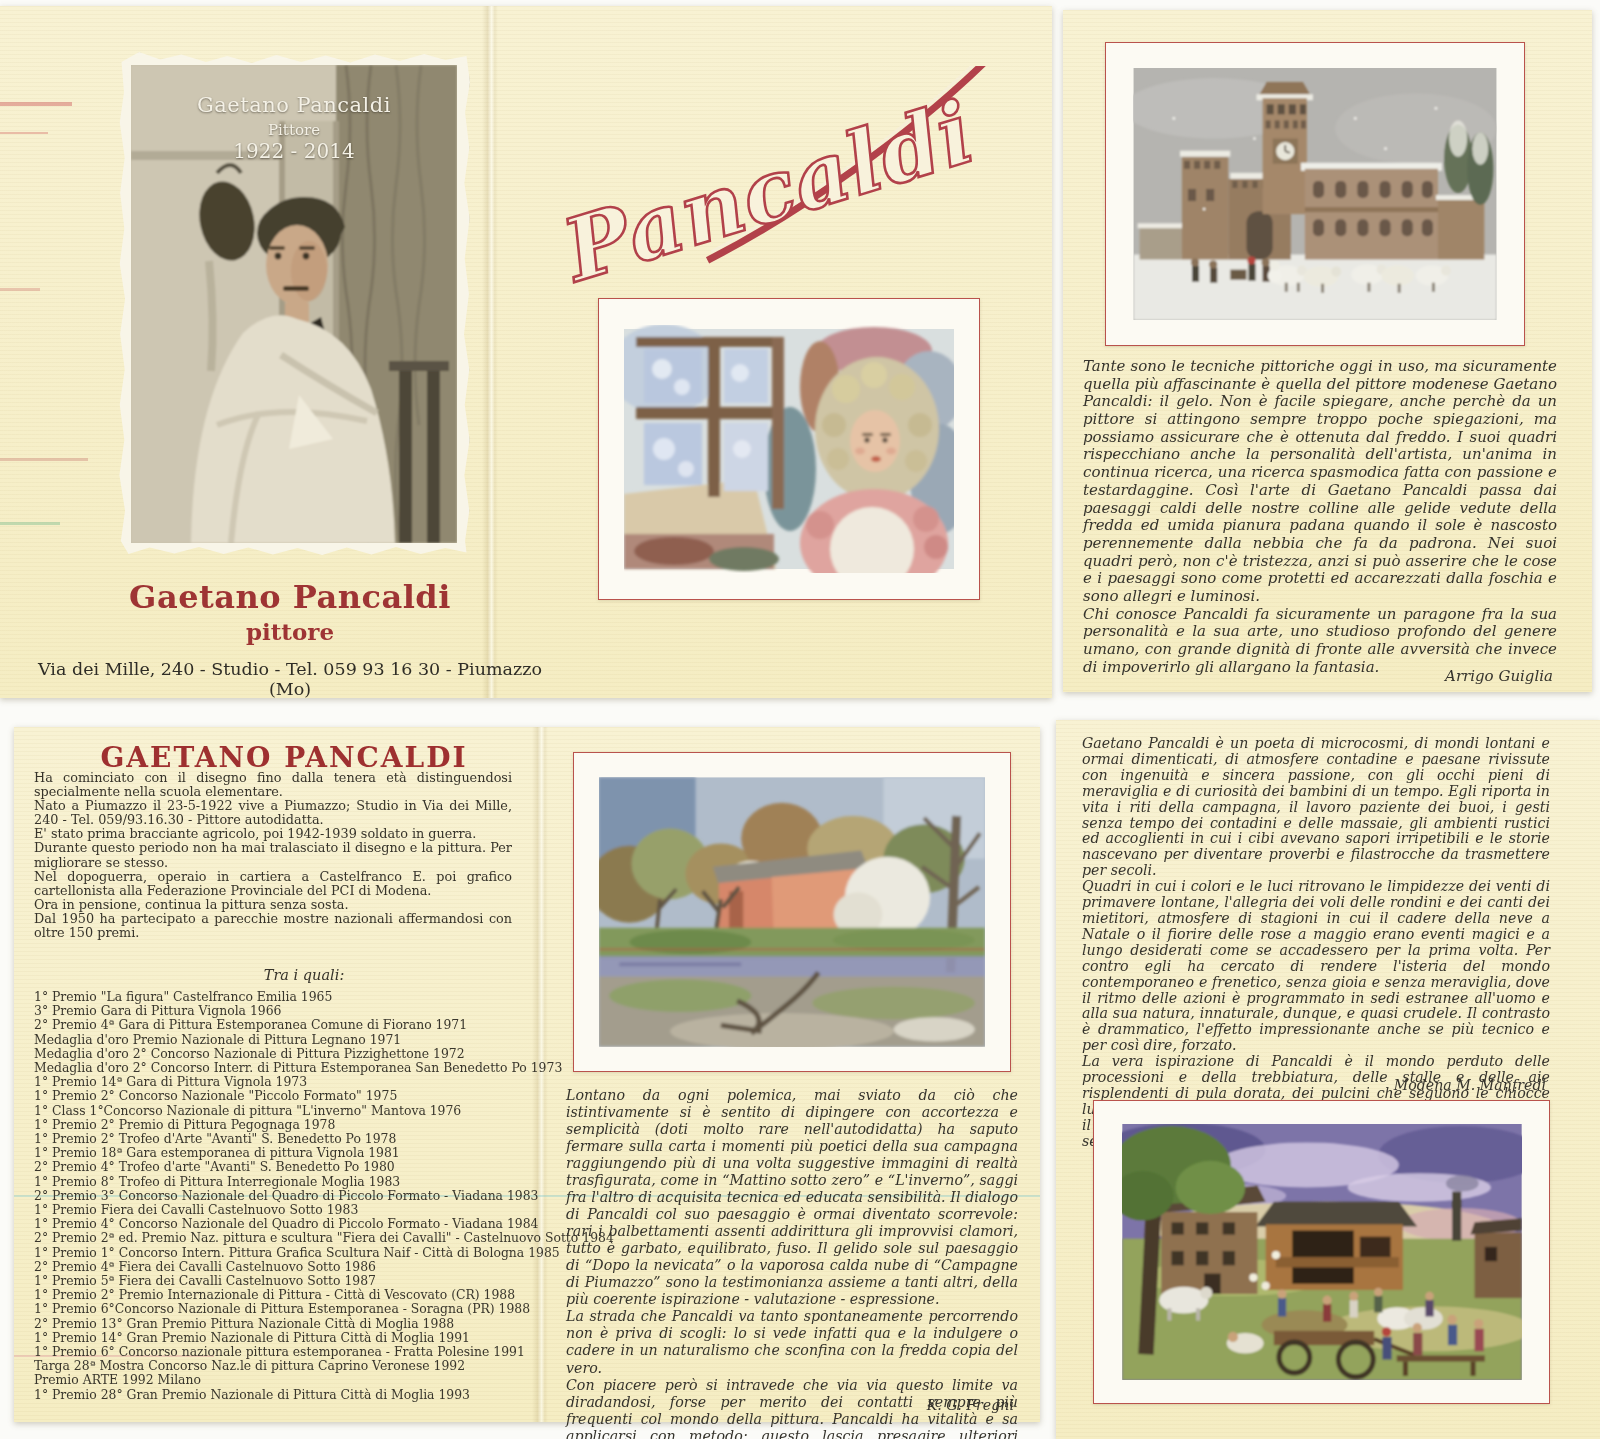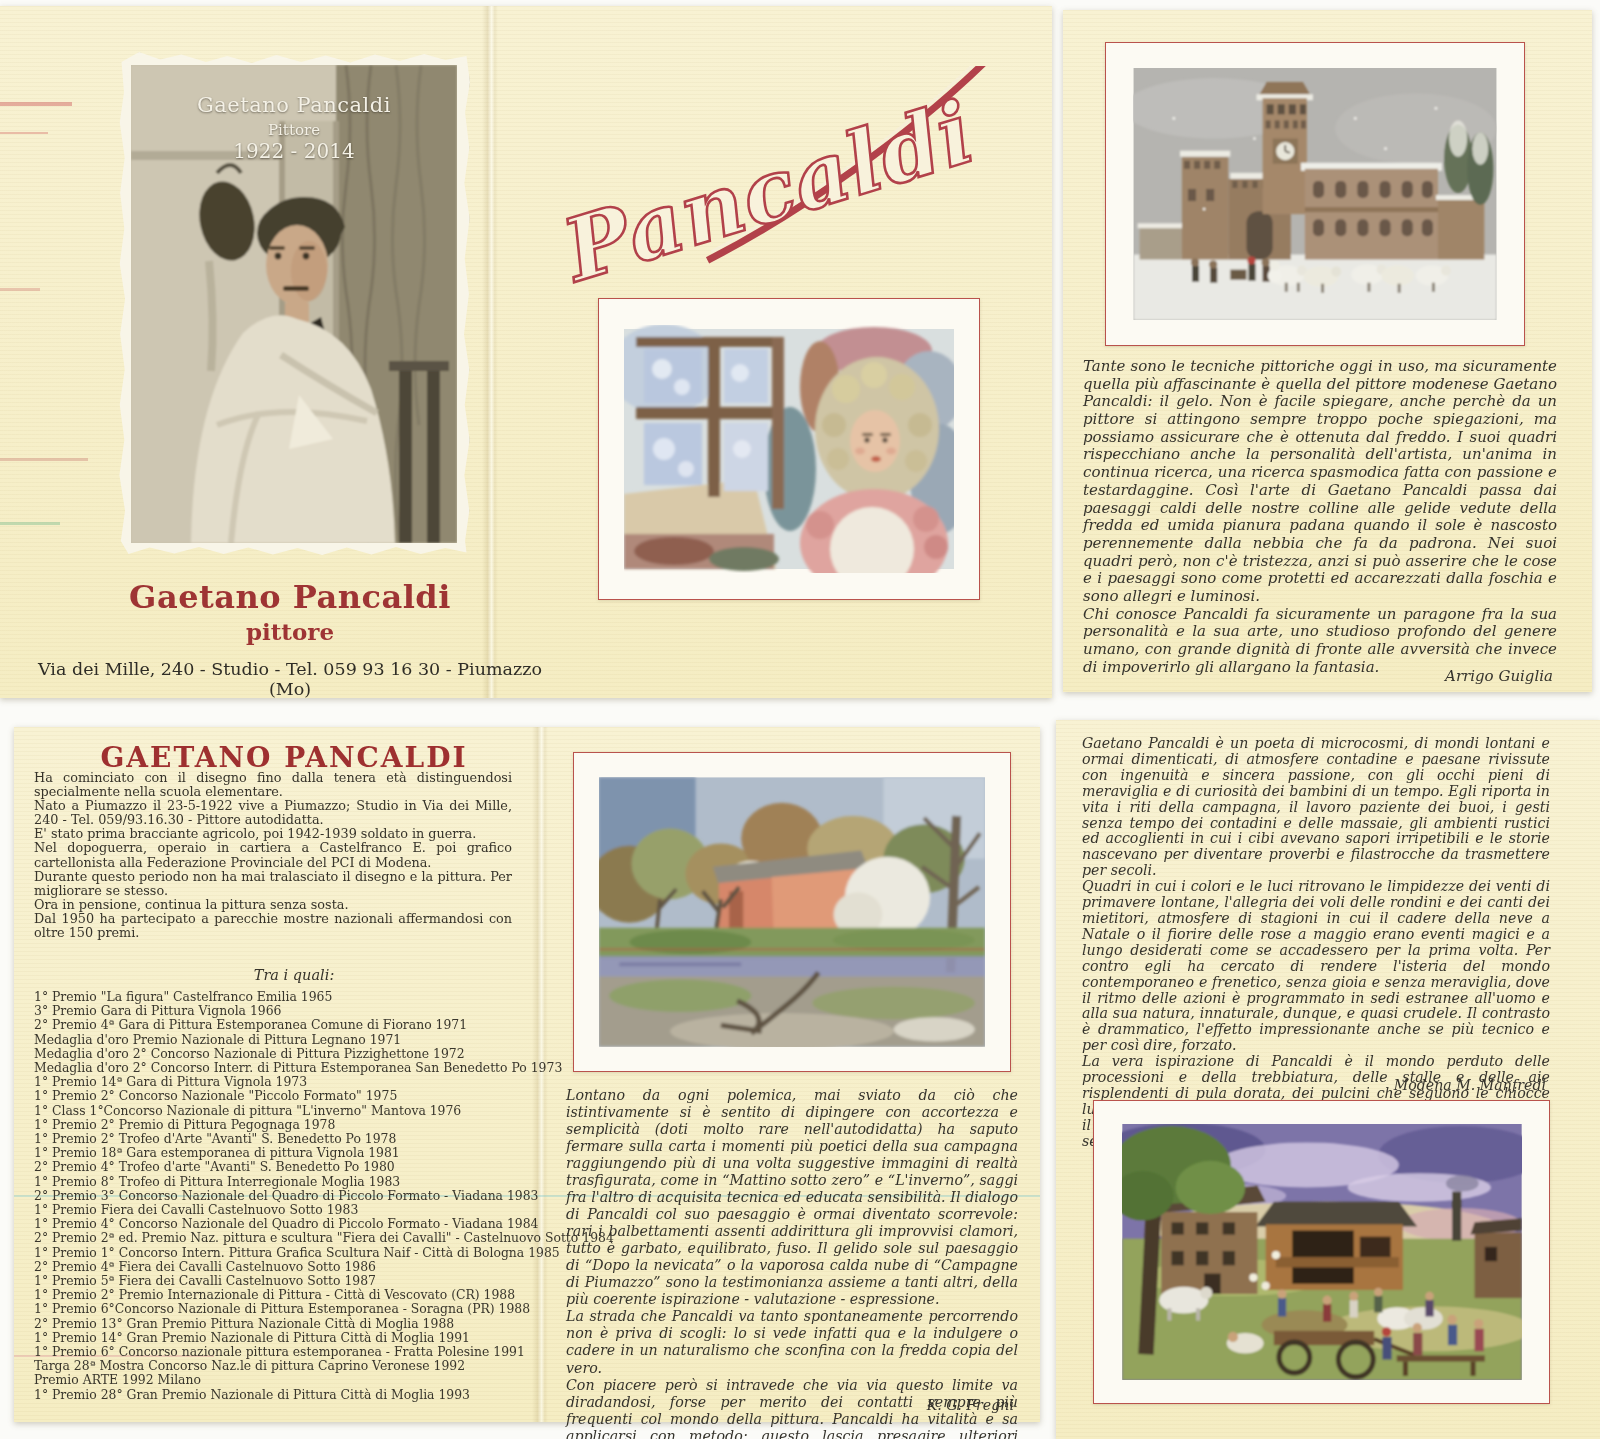--- a/index.html
+++ b/index.html
@@ -334,27 +334,27 @@
     <div class="fold" style="left:518px;"></div>
     <div class="streak" style="left:0;top:468px;width:1026px;height:2px;background:rgba(120,200,210,.35);"></div>
     <div class="streak" style="left:0;top:628px;width:200px;height:2px;background:rgba(220,130,150,.3);"></div>
 
     <div class="abs bl-title" style="left:0;top:14px;width:540px;text-align:center;">GAETANO PANCALDI</div>
 
     <div class="abs bio-text just" style="left:20px;top:44px;width:478px;">
         <div class="para">Ha cominciato con il disegno fino dalla tenera età distinguendosi specialmente nella scuola elementare.</div>
         <div class="para">Nato a Piumazzo il 23-5-1922 vive a Piumazzo; Studio in Via dei Mille, 240 - Tel. 059/93.16.30 - Pittore autodidatta.</div>
         <div class="para">E' stato prima bracciante agricolo, poi 1942-1939 soldato in guerra.</div>
+        <div class="para">Durante questo periodo non ha mai tralasciato il disegno e la pittura. Per migliorare se stesso.</div>
         <div class="para">Nel dopoguerra, operaio in cartiera a Castelfranco E. poi grafico cartellonista alla Federazione Provinciale del PCI di Modena.</div>
-        <div class="para">Durante questo periodo non ha mai tralasciato il disegno e la pittura. Per migliorare se stesso.</div>
         <div class="para">Ora in pensione, continua la pittura senza sosta.</div>
         <div class="para">Dal 1950 ha partecipato a parecchie mostre nazionali affermandosi con oltre 150 premi.</div>
       </div>
 
-    <div class="abs tra-quali" style="left:0;top:240px;width:560px;">Tra i quali:</div>
+    <div class="abs tra-quali" style="left:10px;top:240px;width:560px;">Tra i quali:</div>
 
     <div class="abs awards" style="left:20px;top:263px;width:510px;">
         <div class="award-line">1° Premio "La figura" Castelfranco Emilia 1965</div>
         <div class="award-line">3° Premio Gara di Pittura Vignola 1966</div>
         <div class="award-line">2° Premio 4ª Gara di Pittura Estemporanea Comune di Fiorano 1971</div>
         <div class="award-line">Medaglia d'oro Premio Nazionale di Pittura Legnano 1971</div>
         <div class="award-line">Medaglia d'oro 2° Concorso Nazionale di Pittura Pizzighettone 1972</div>
         <div class="award-line">Medaglia d'oro 2° Concorso Interr. di Pittura Estemporanea San Benedetto Po 1973</div>
         <div class="award-line">1° Premio 14ª Gara di Pittura Vignola 1973</div>
         <div class="award-line">1° Premio 2° Concorso Nazionale "Piccolo Formato" 1975</div>

